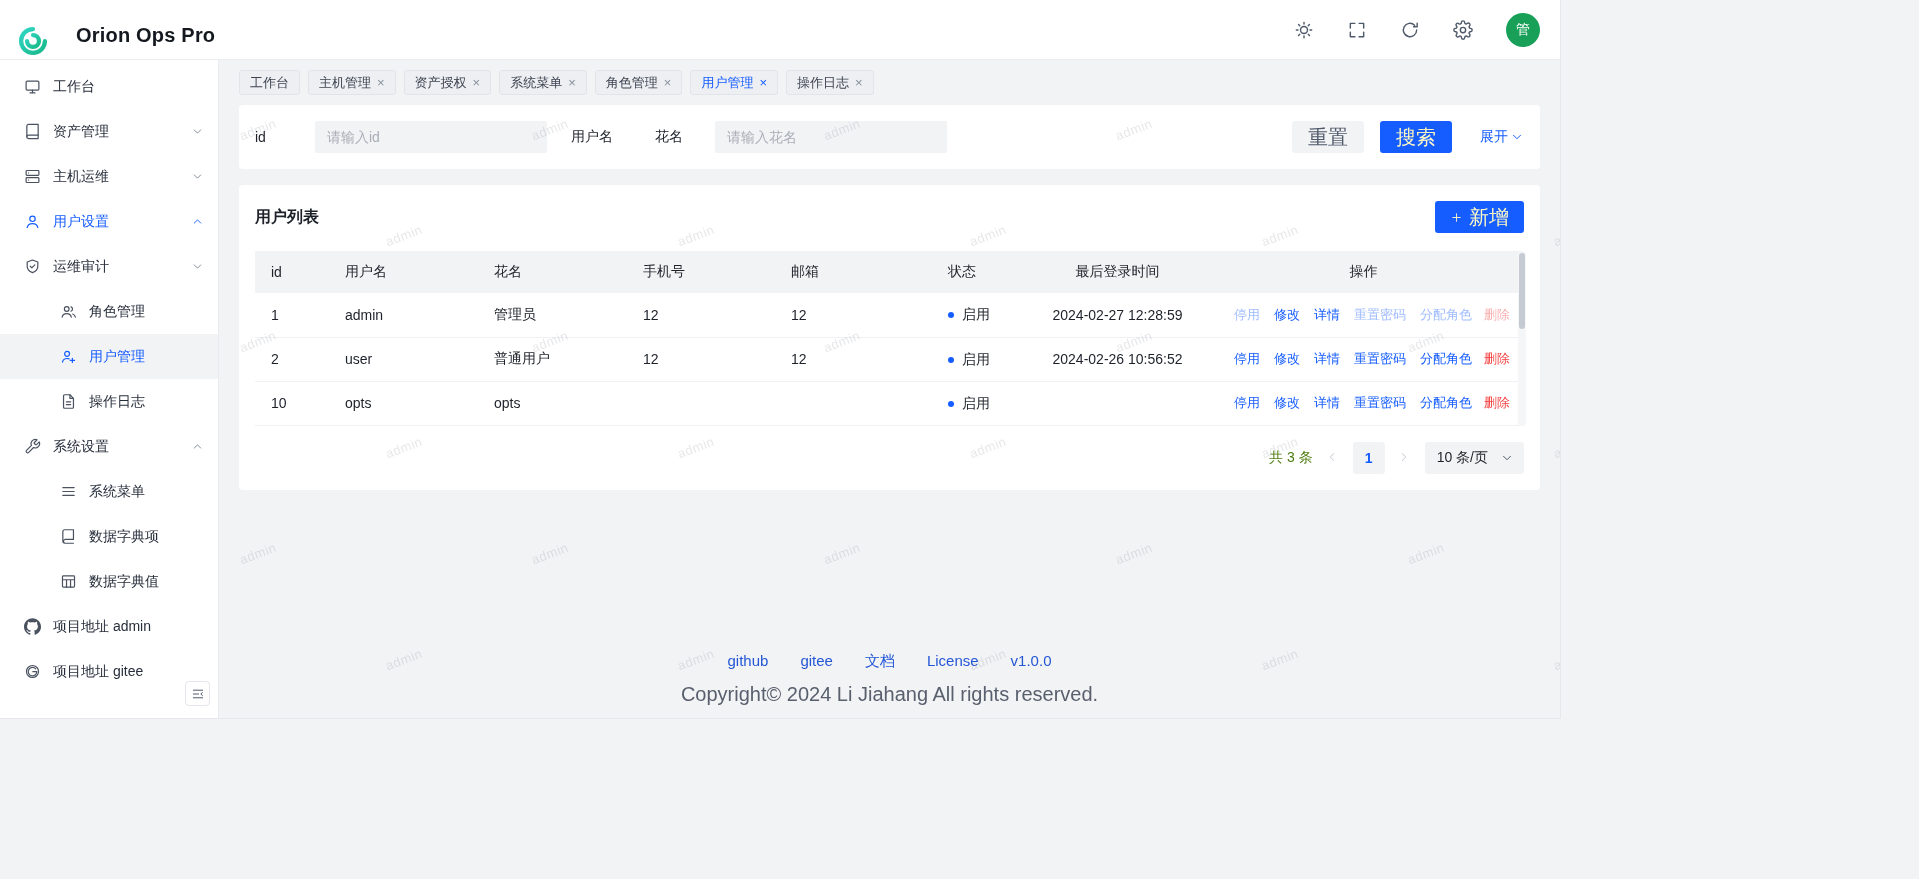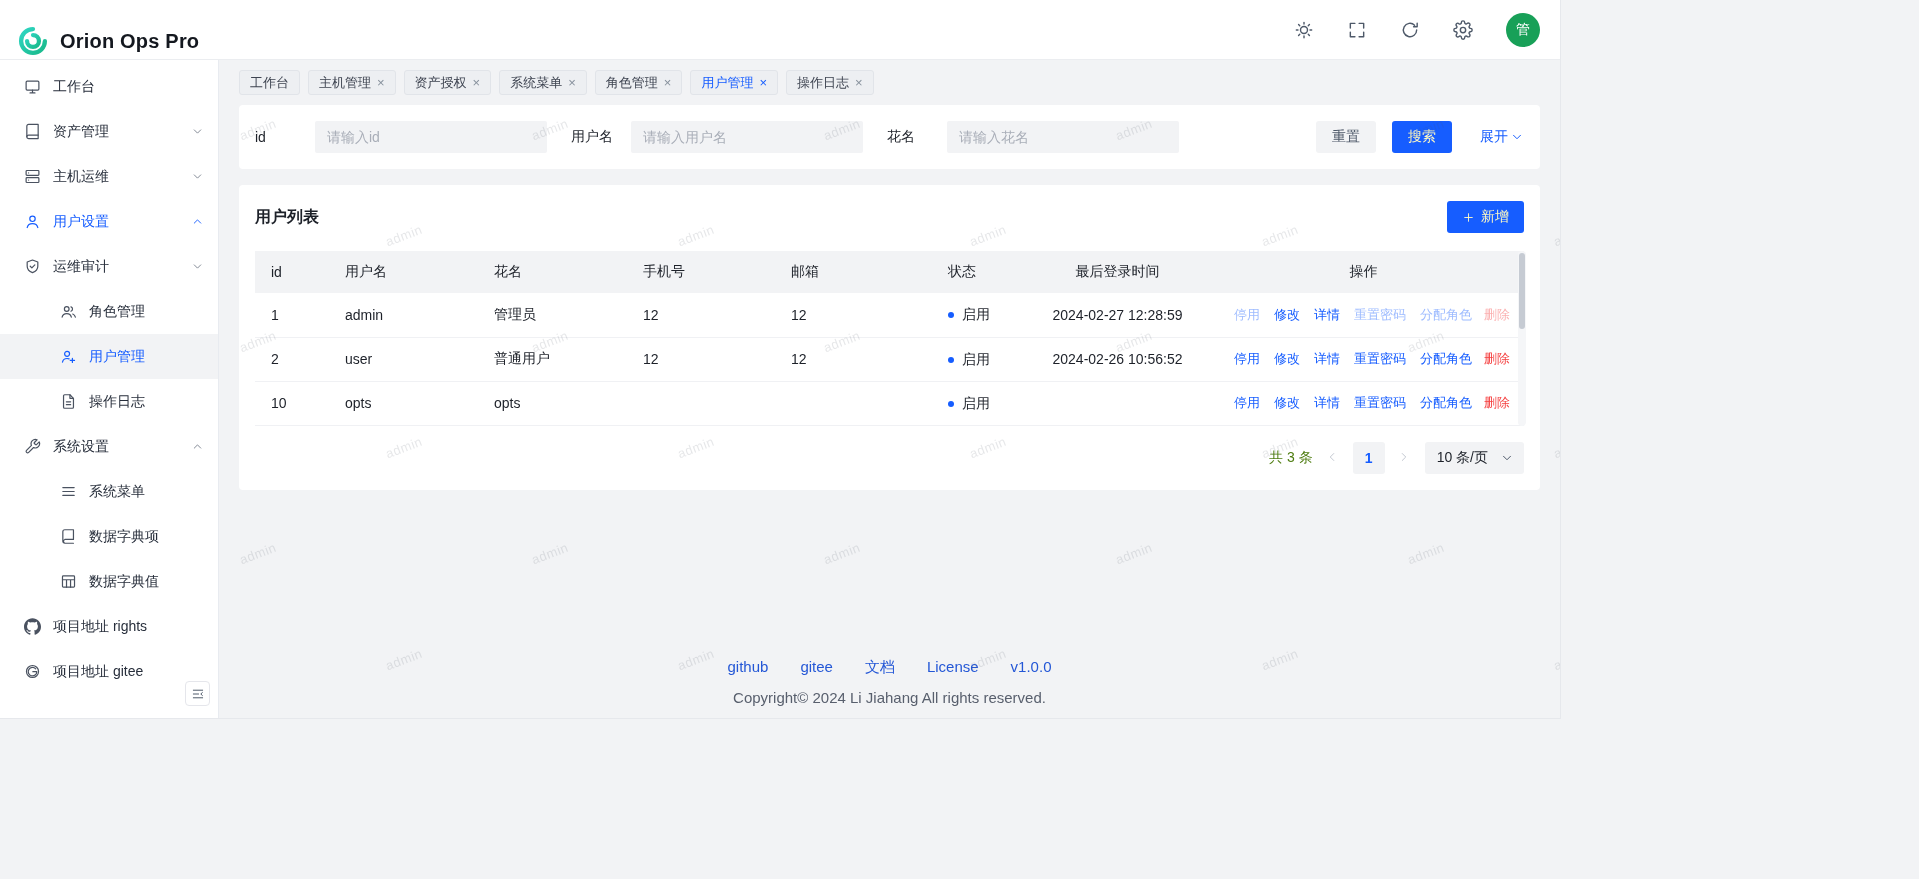--- a/index.html
+++ b/index.html
@@ -8,21 +8,21 @@
     font-family:"Liberation Sans","DejaVu Sans",sans-serif;
     font-size:14px; color:#1d2129; background:#f2f3f5; overflow:hidden;
   }
   .page { width:1919px; height:879px; position:relative; background:#f2f3f5; }
   .app { width:1561px; height:719px; display:flex; flex-direction:column;
          background:#f2f3f5; border-right:1px solid #e6e8ec; border-bottom:1px solid #e6e8ec; }
 
   
   .topbar { height:60px; flex:0 0 auto; background:#fff; border-bottom:1px solid #ebedf0;
             display:flex; align-items:center; justify-content:space-between; padding:0 18px 0 16px; }
-  .brand { display:flex; align-items:center; gap:10px; cursor:pointer;margin-top:23px; }
+  .brand { display:flex; gap:26px; cursor:pointer;margin-top:23px; }
   .logo { width:34px; height:34px; display:inline-flex; }
   .logo svg { width:100%; height:100%; }
   .brand-title { font-size:20px; font-weight:700; color:#14181f; letter-spacing:.2px; }
   .topbar-right { display:flex; align-items:center; gap:33px; padding-right:2px; }
   .topbar-icon { width:20px; height:20px; color:#4e5969; cursor:pointer; display:inline-flex; }
   .topbar-icon svg { width:100%; height:100%; }
   .avatar { width:34px; height:34px; border-radius:50%; background:#18a058; color:#fff;
             display:flex; align-items:center; justify-content:center; font-size:14px; cursor:pointer; }
 
   
@@ -61,21 +61,21 @@
   
   .filter-card { margin:0 20px 16px; background:#fff; border-radius:4px; padding:16px;
                  display:flex; align-items:center; }
   .filter-field { display:flex; align-items:center; margin-right:24px; }
   .filter-field label { min-width:60px; color:#1d2129; padding-right:16px; }
   .filter-input { width:232px; height:32px; background:#f2f3f5; border:none; border-radius:2px;
                   padding:0 12px; font-size:14px; color:#1d2129; outline:none;
                   font-family:"Liberation Sans","DejaVu Sans",sans-serif; }
   .filter-input::placeholder { color:#a9aeb8; }
   .filter-actions { margin-left:auto; display:flex; align-items:center; gap:16px; }
-  .btn { height:32px; border:none; border-radius:3px; font-size:14px; cursor:pointer;
+  .btn { height:32px; border:none; border-radius:3px; font-size:20px; cursor:pointer;
          font-family:Liberation Serif, serif; padding:0 16px; }
   .btn-secondary { background:#f2f3f5; color:#4e5969; }
   .btn-primary { background:#165dff; color:#fef9c3; }
   .expand-link { color:#165dff; display:inline-flex; align-items:center; gap:2px; cursor:pointer;
                  margin-left:12px; }
   .chev-sm { width:14px; height:14px; display:inline-flex; }
   .chev-sm svg { width:100%; height:100%; }
 
   .table-card { margin:0 20px; background:#fff; border-radius:4px; padding:16px; }
   .card-head { display:flex; align-items:center; justify-content:space-between; margin-bottom:18px; }
@@ -110,21 +110,21 @@
   .page-num { min-width:32px; height:32px; display:inline-flex; align-items:center; justify-content:center;
               background:#f2f3f5; color:#165dff; font-weight:600; border-radius:3px; cursor:pointer; }
   .page-size-select { height:32px; background:#f2f3f5; border-radius:3px; display:inline-flex;
                       align-items:center; gap:12px; padding:0 10px 0 12px; color:#1d2129; cursor:pointer; }
   .page-size-select .chev-sm { color:#4e5969; }
 
   
   .footer { margin-top:auto; padding-bottom:12px; text-align:center; position:relative; z-index:1; }
   .footer-links { display:flex; justify-content:center; gap:32px; margin-bottom:12px; }
   .footer-link { color:#2457d6; font-size:15px; text-decoration:none; cursor:pointer; }
-  .copyright { color:#585f6d; font-size:15px; }
+  .copyright { color:#585f6d; font-size:20px; }
 
   
   .watermark-layer { position:absolute; inset:0; pointer-events:none; z-index:5; overflow:hidden; }
   .wm { position:absolute; transform:rotate(-21deg); color:rgba(76,84,96,.14);
         font-size:13px; letter-spacing:.5px; }
 </style>
 </head>
 <body>
 
 <div class="page">
@@ -308,21 +308,21 @@
                 </svg>
               </span>
               <span class="label">数据字典值</span>
             </div>
             <div class="side-item">
               <span class="icon">
                 <svg viewBox="0 0 24 24" fill="currentColor">
                   <path d="M12 .297c-6.63 0-12 5.373-12 12 0 5.303 3.438 9.8 8.205 11.385.6.113.82-.258.82-.577 0-.285-.01-1.04-.015-2.04-3.338.724-4.042-1.61-4.042-1.61C4.422 18.07 3.633 17.7 3.633 17.7c-1.087-.744.084-.729.084-.729 1.205.084 1.838 1.236 1.838 1.236 1.07 1.835 2.809 1.305 3.495.998.108-.776.417-1.305.76-1.605-2.665-.3-5.466-1.332-5.466-5.93 0-1.31.465-2.38 1.235-3.22-.135-.303-.54-1.523.105-3.176 0 0 1.005-.322 3.3 1.23.96-.267 1.98-.399 3-.405 1.02.006 2.04.138 3 .405 2.28-1.552 3.285-1.23 3.285-1.23.645 1.653.24 2.873.12 3.176.765.84 1.23 1.91 1.23 3.22 0 4.61-2.805 5.625-5.475 5.92.42.36.81 1.096.81 2.22 0 1.606-.015 2.896-.015 3.286 0 .315.21.69.825.57C20.565 22.092 24 17.592 24 12.297c0-6.627-5.373-12-12-12"></path>
                 </svg>
               </span>
-              <span class="label">项目地址 rights</span>
+              <span class="label">项目地址 admin</span>
             </div>
             <div class="side-item">
               <span class="icon">
                 <svg viewBox="0 0 24 24" fill="none" stroke="currentColor" stroke-width="1.7" stroke-linecap="round" stroke-linejoin="round">
                   <circle cx="12" cy="12" r="8.5"></circle>
                   <path d="M16.5 8.3A6 6 0 1 0 18 12.2h-5.5"></path>
                 </svg>
               </span>
               <span class="label">项目地址 gitee</span>
             </div>
@@ -367,21 +367,20 @@
             </div>
           </div>
 
         <div class="filter-card">
           <div class="filter-field">
             <label>id</label>
             <input class="filter-input" placeholder="请输入id" style="">
           </div>
           <div class="filter-field">
             <label>用户名</label>
-            <input class="filter-input" placeholder="请输入用户名" style="">
           </div>
           <div class="filter-field">
             <label>花名</label>
             <input class="filter-input" placeholder="请输入花名" style="">
           </div>
           <div class="filter-actions">
             <button class="btn btn-secondary">重置</button>
             <button class="btn btn-primary">搜索</button>
             <a class="expand-link">
               <span>展开</span>

